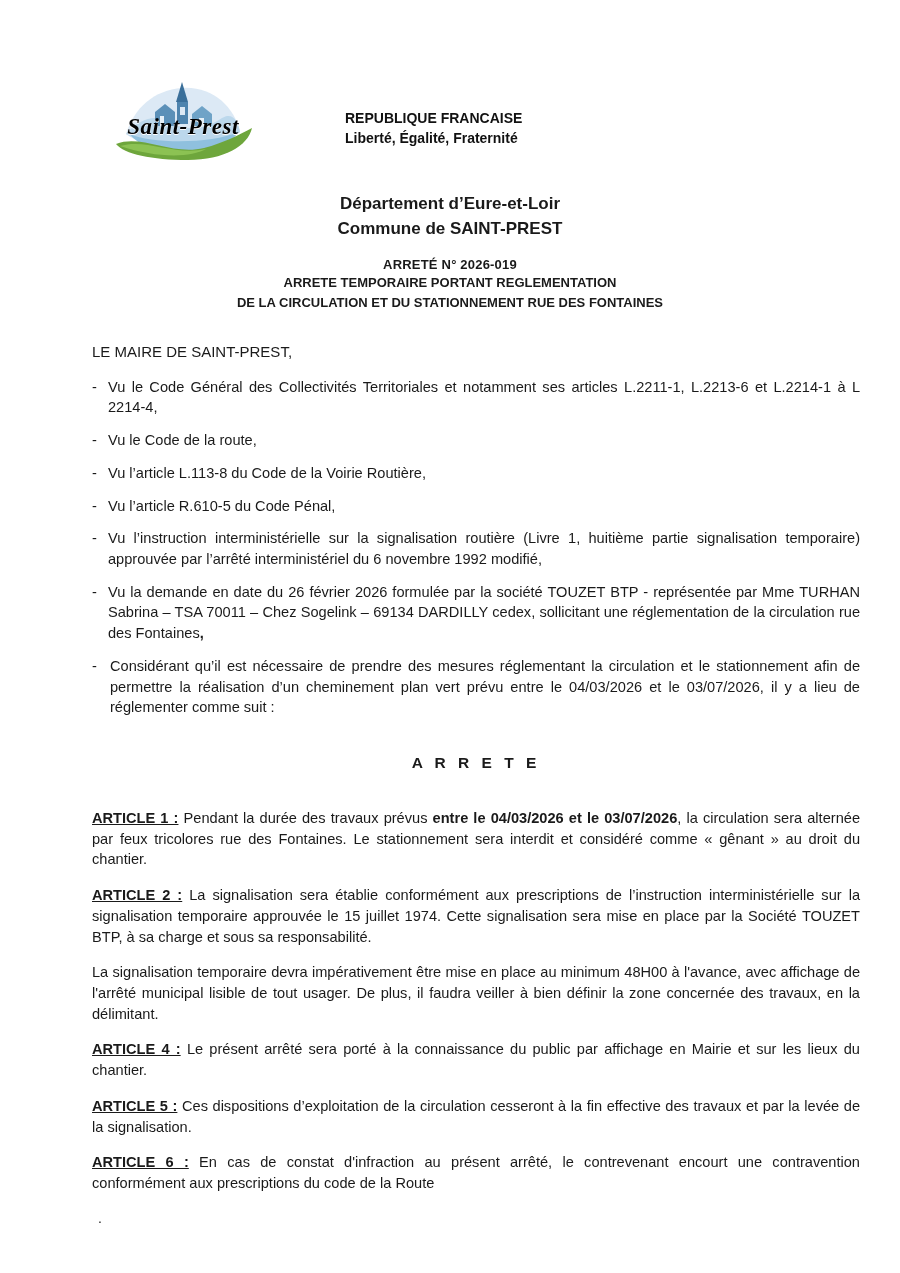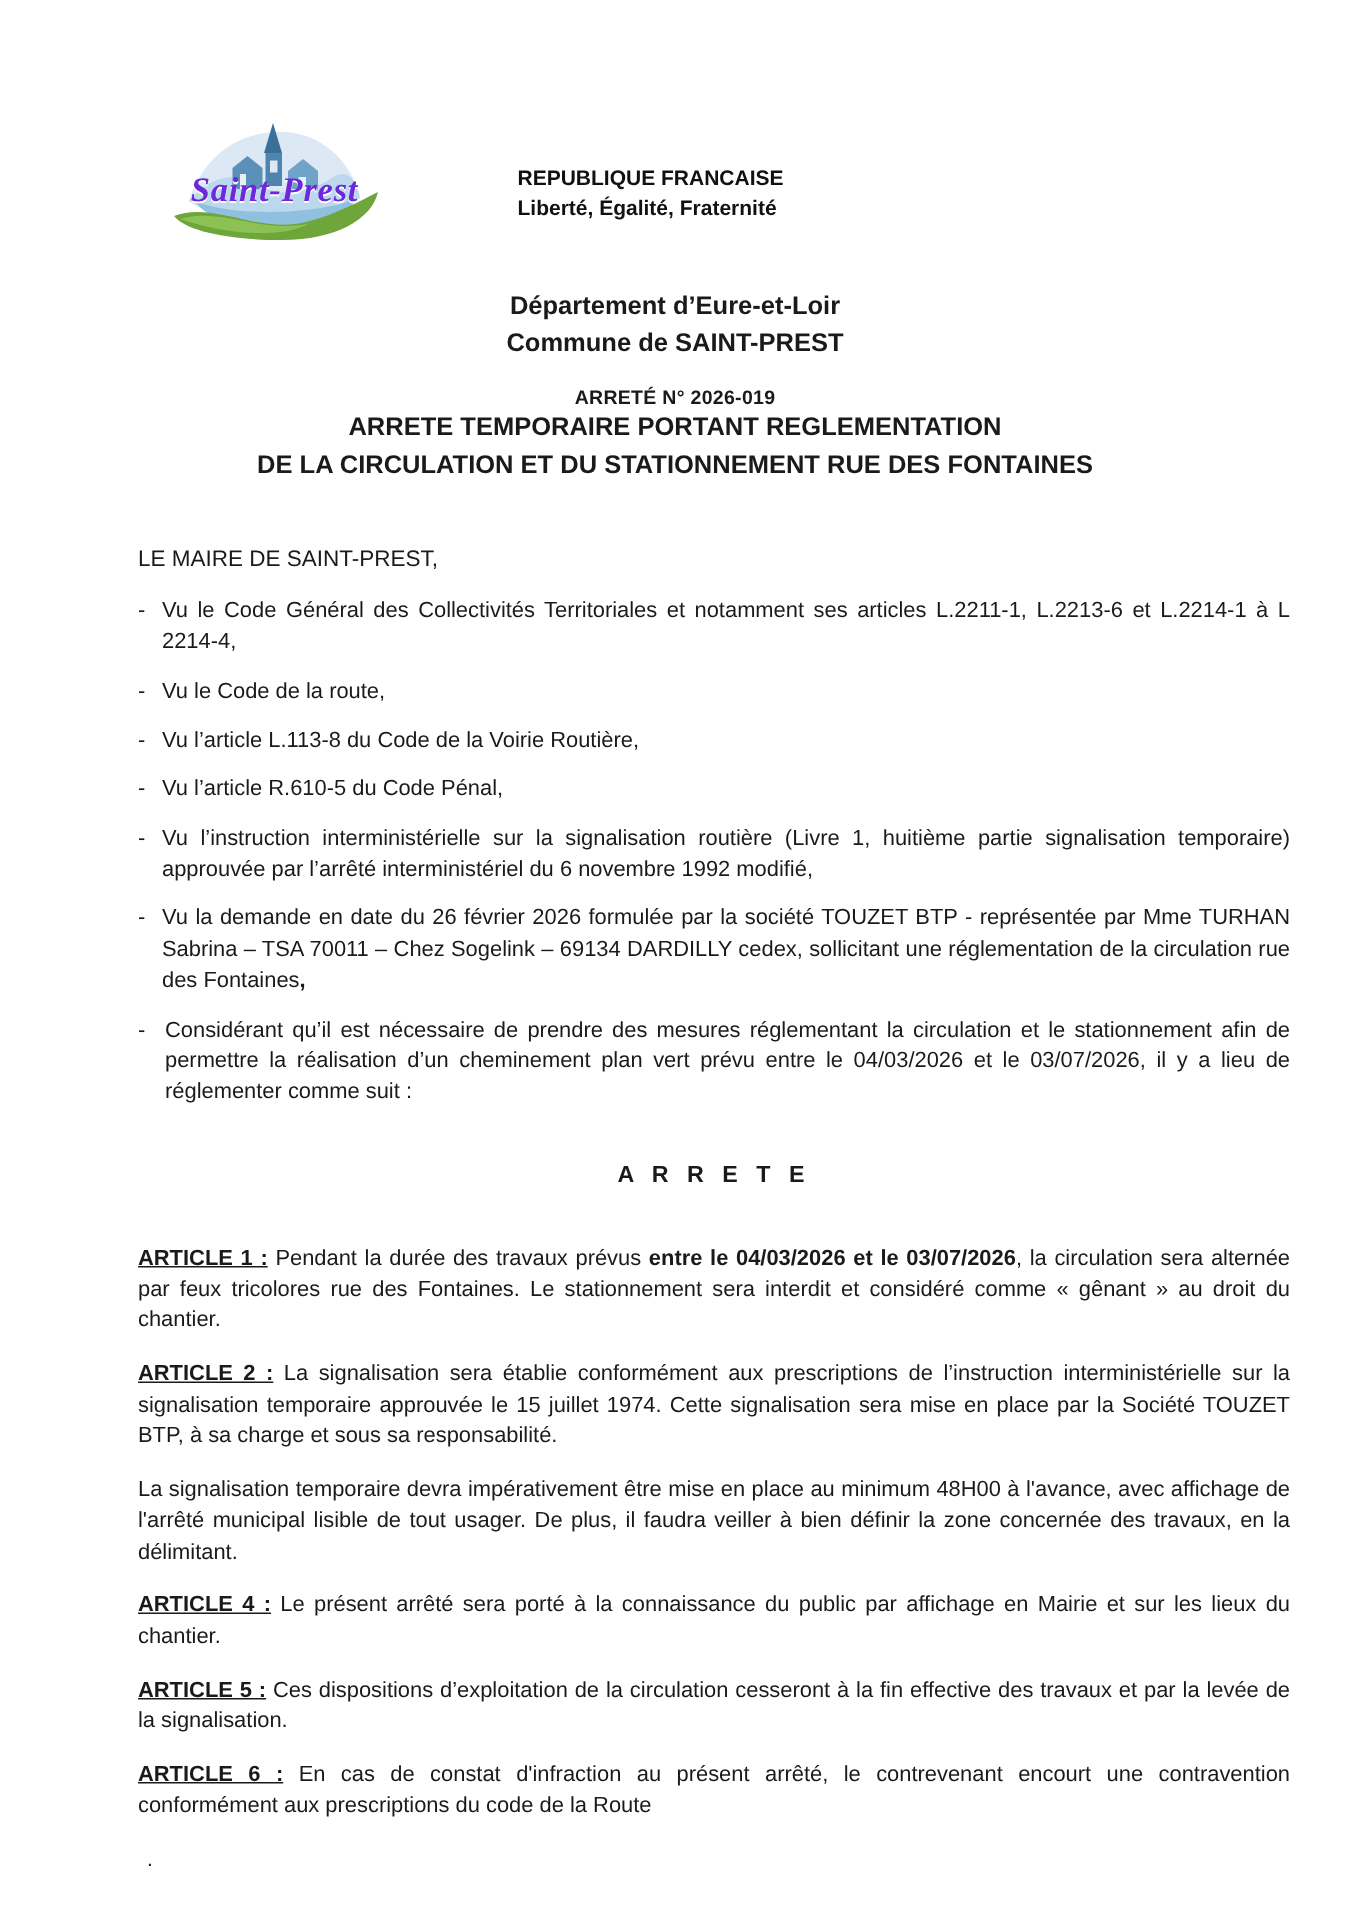--- a/index.html
+++ b/index.html
@@ -37,21 +37,21 @@
   .logo-text {
     position: absolute;
     left: 0;
     top: 42px;
     width: 150px;
     text-align: center;
     font-family: "Liberation Serif", serif;
     font-style: italic;
     font-weight: bold;
     font-size: 23px;
-    color: #6d28d9;
+    color: #000000;
     letter-spacing: 0.5px;
     text-shadow: 0 1px 0 #ffffff;
   }
   .republic {
     position: absolute;
     left: 345px;
     top: 108px;
     font-weight: bold;
     font-size: 14px;
     line-height: 1.45;
@@ -69,29 +69,29 @@
     line-height: 1.45;
   }
   .arrete-no {
     margin-top: 16px;
     font-weight: bold;
     font-size: 13px;
     letter-spacing: 0.2px;
   }
   .arrete-sub {
     font-weight: bold;
-    font-size: 17px;
+    font-size: 13px;
     line-height: 1.35;
     margin-top: 2px;
   }
 
   
   .body-zone {
     padding: 0 40px 0 92px;
-    margin-top: 40px;
+    margin-top: 30px;
     font-size: 14.6px;
     line-height: 1.42;
   }
   .maire {
     margin-top: 4px;
     margin-bottom: 14px;
     font-size: 15px;
   }
   .vu-list {
     margin: 0;

